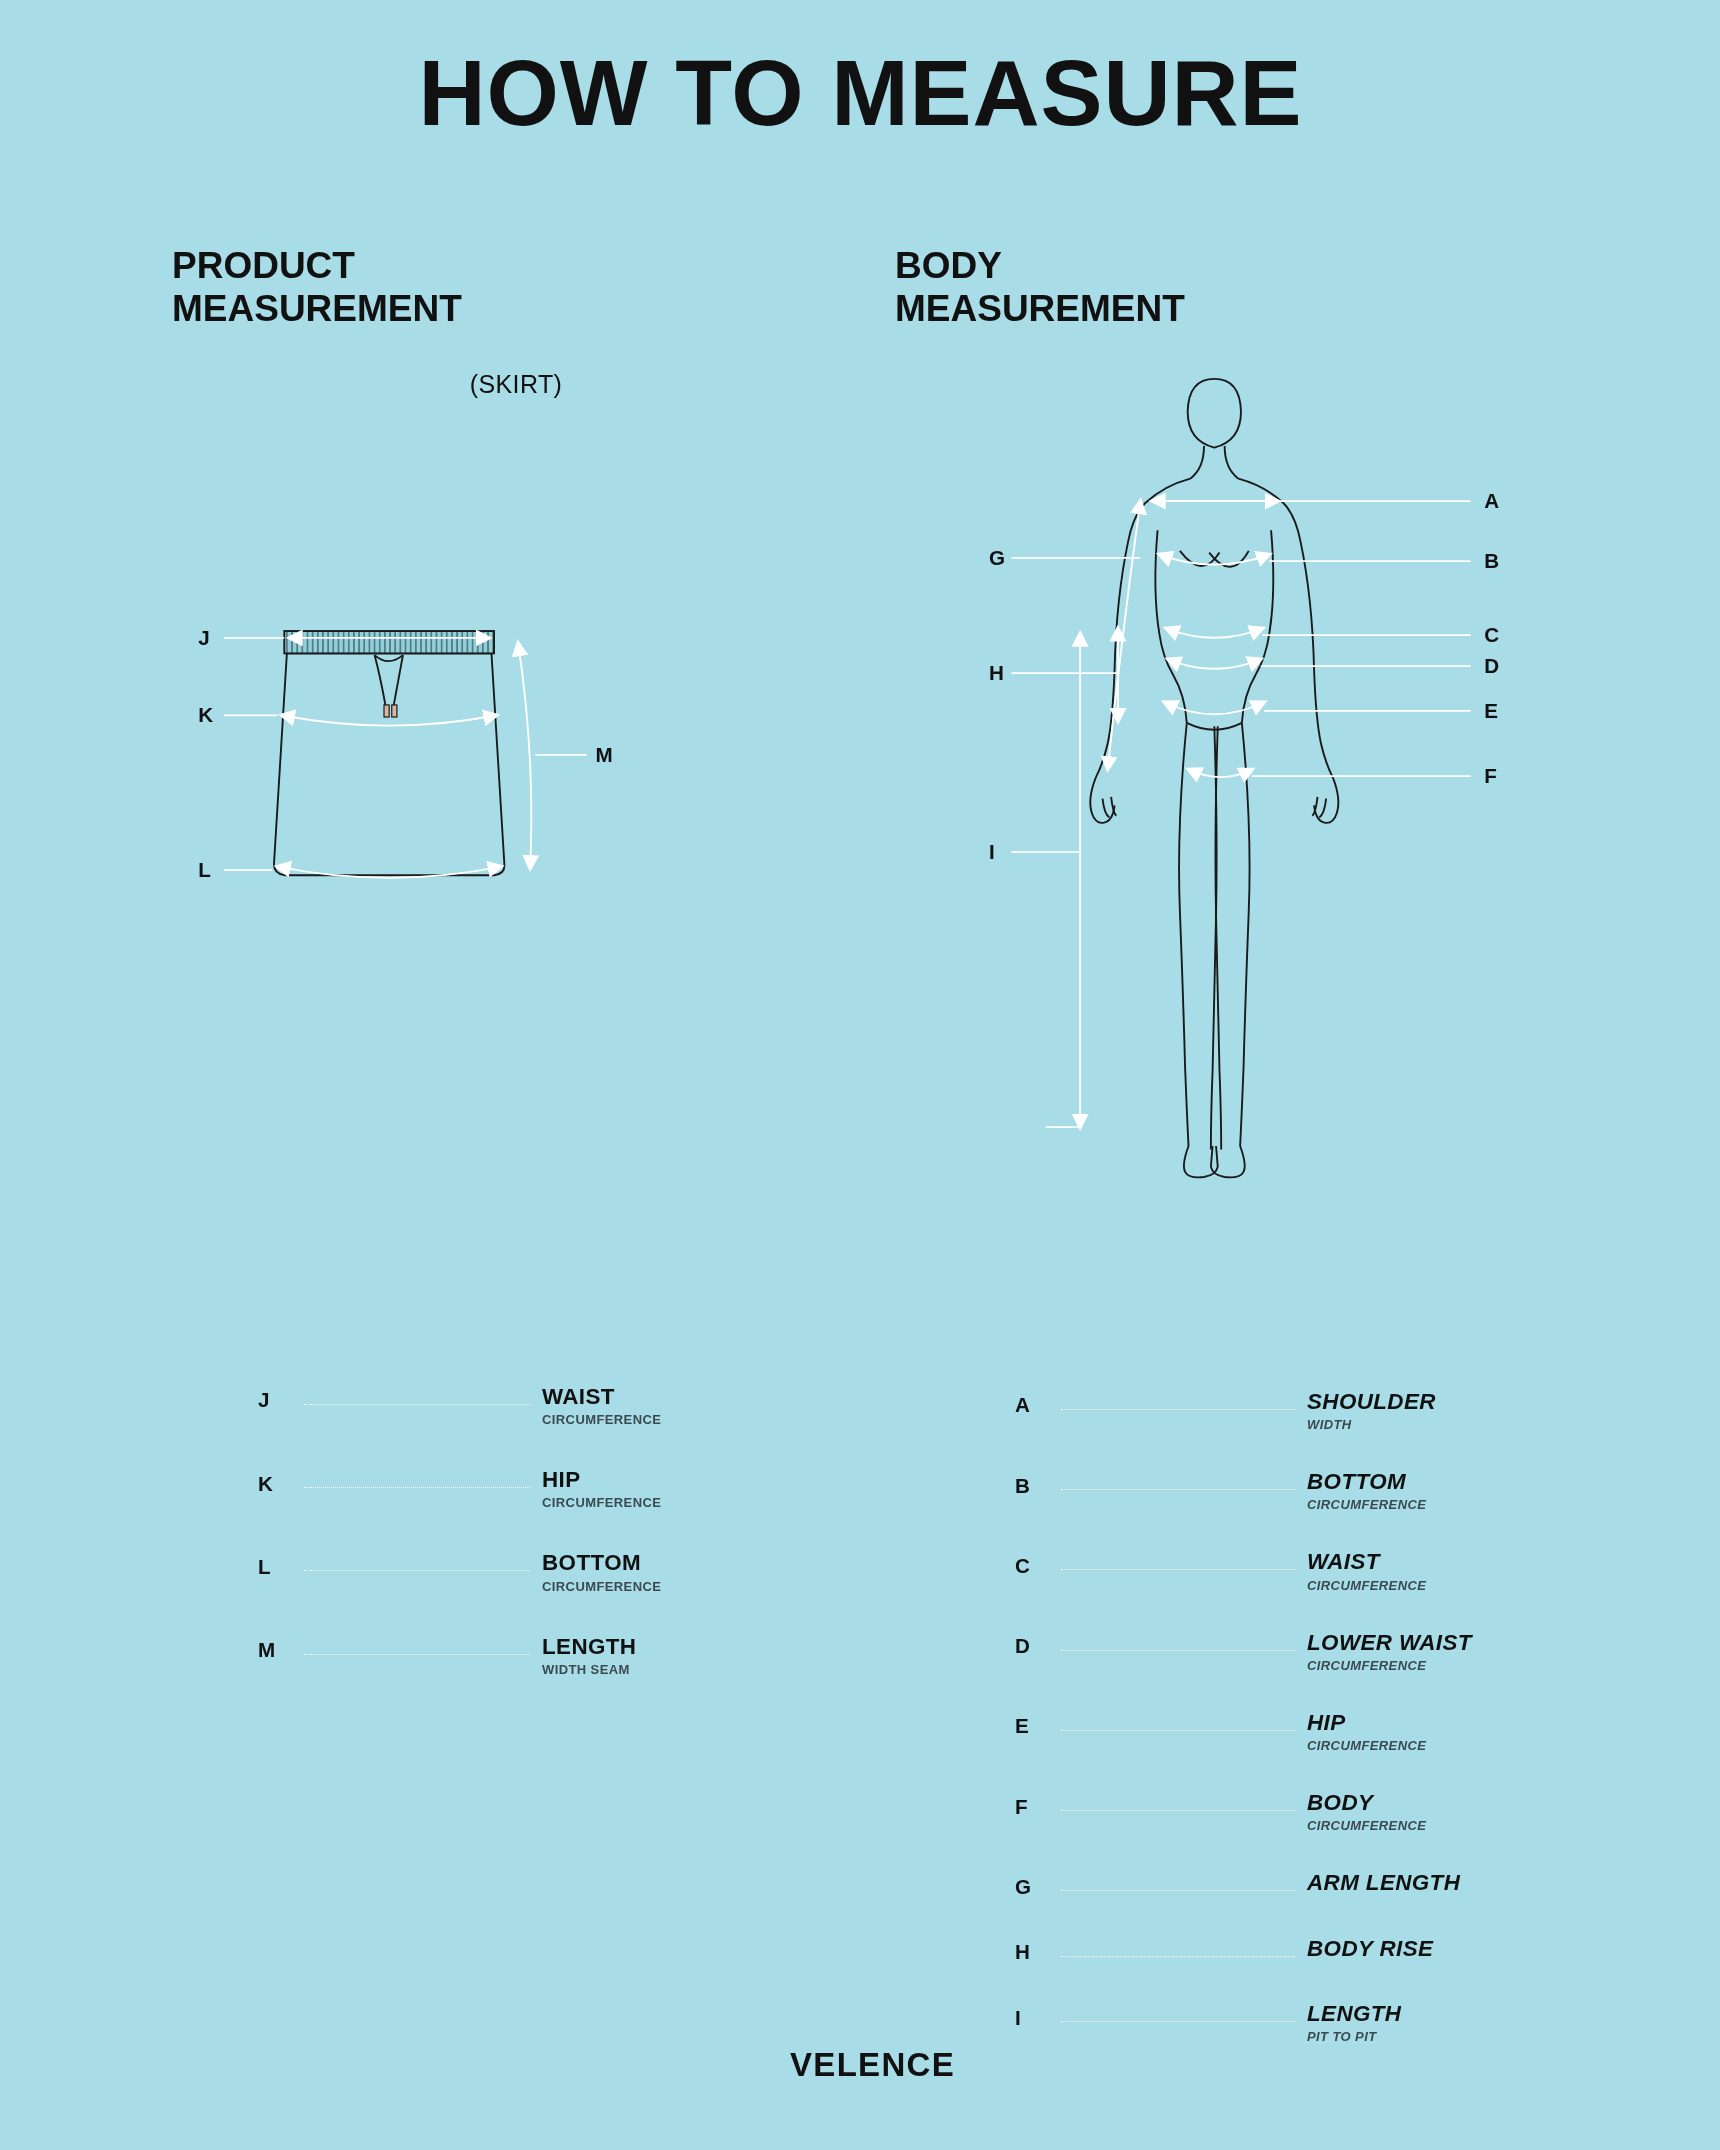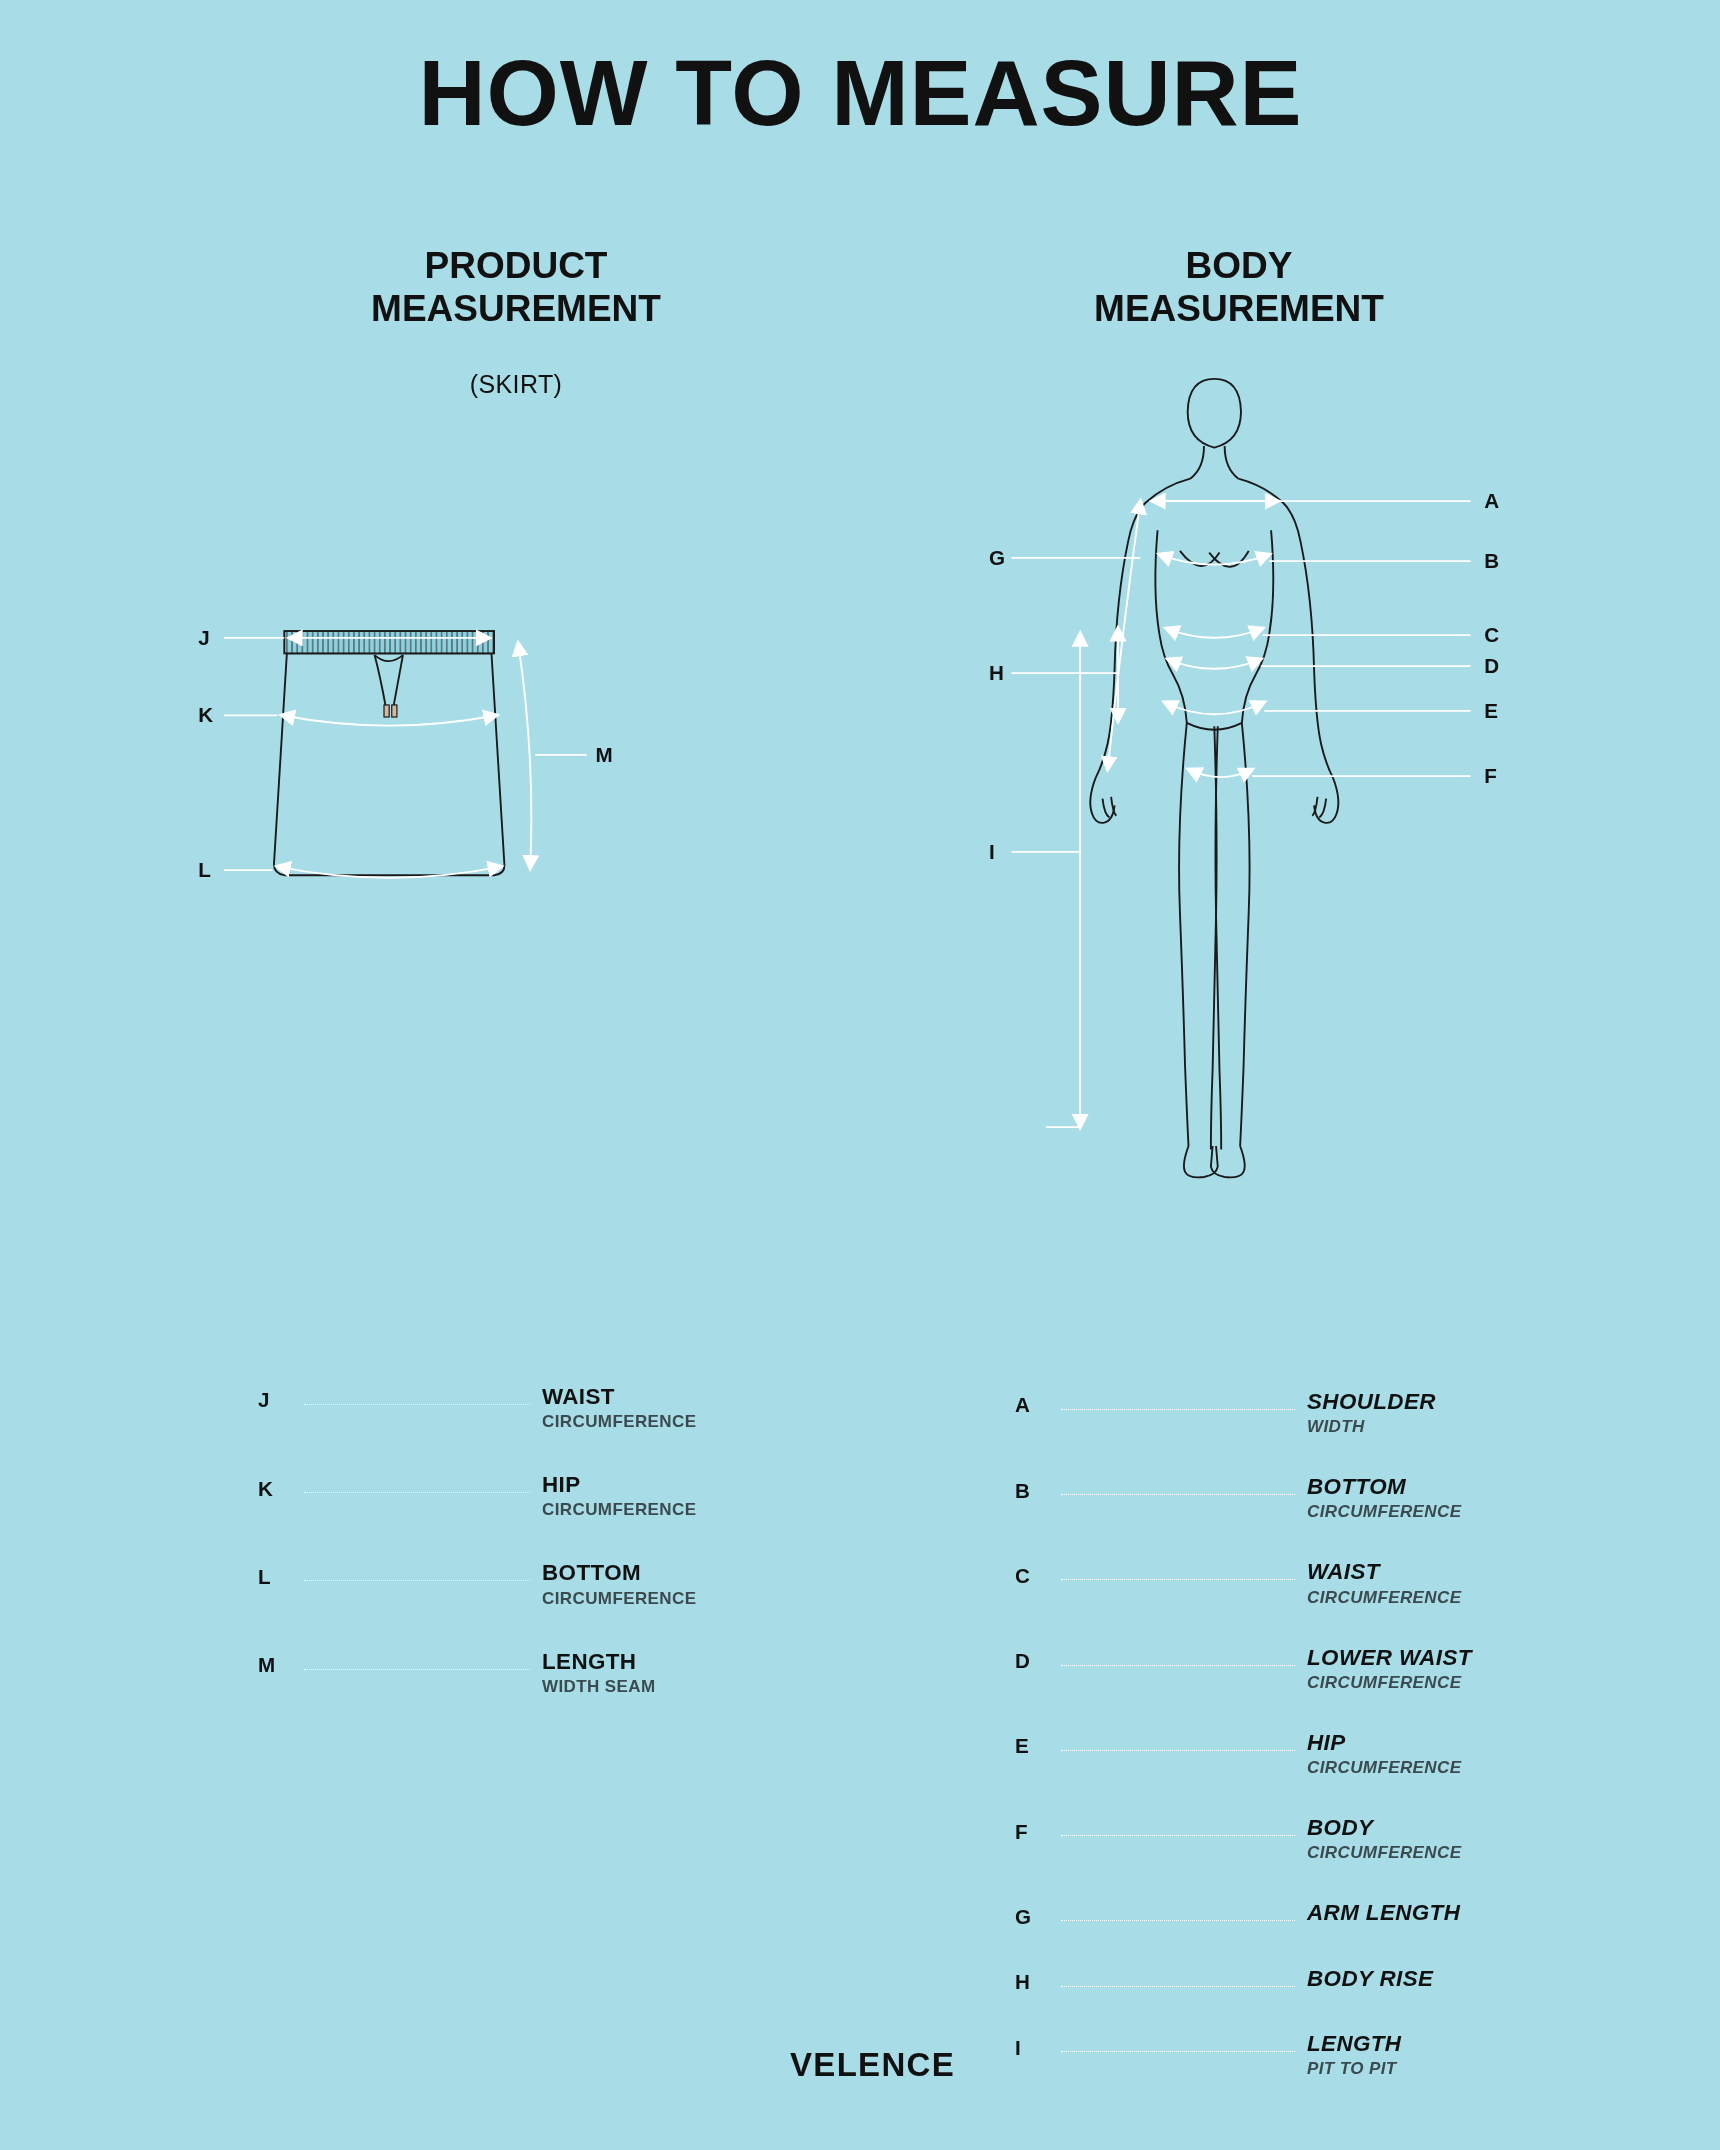--- a/index.html
+++ b/index.html
@@ -26,21 +26,20 @@
     left: 0;
     width: 1721px;
     text-align: center;
     font-size: 93px;
     font-weight: 700;
     letter-spacing: 0.9px;
     line-height: 1;
   }
   .col-title {
     position: absolute;
-    text-align: center;
     font-size: 37px;
     font-weight: 700;
     line-height: 1.15;
     white-space: pre-line;
   }
   .col-sub {
     position: absolute;
     text-align: center;
     font-size: 25px;
     font-weight: 400;
@@ -82,21 +81,21 @@
     width: 224px;
   }
   .legend-name {
     font-size: 22.4px;
     font-weight: 700;
     letter-spacing: 0.4px;
     line-height: 1.1;
     display: block;
   }
   .legend-note {
-    font-size: 17px;
+    font-size: 13px;
     font-weight: 700;
     letter-spacing: 0.4px;
     color: #3b4a4f;
     display: block;
     margin-top: 2.6px;
   }
   #product-legend { top: 1385px; left: 258px; width: 482px; }
   #product-legend .legend-row { margin-bottom: 41px; }
   #product-legend .legend-label { width: 198px; }
 

